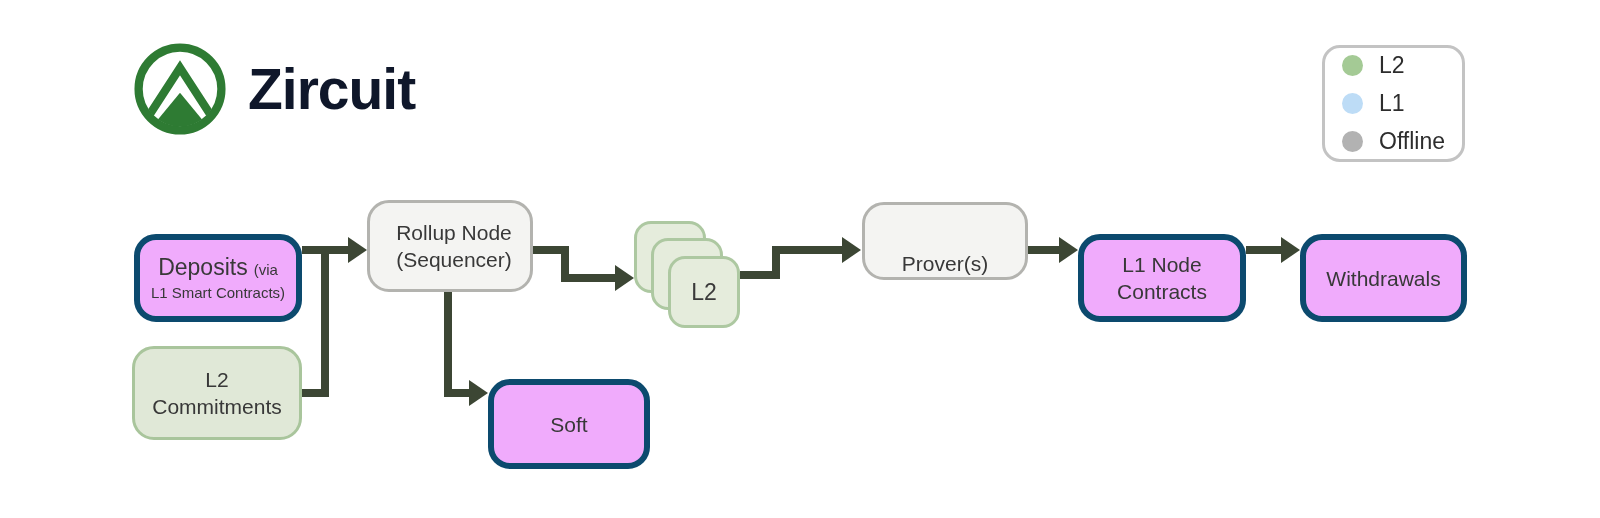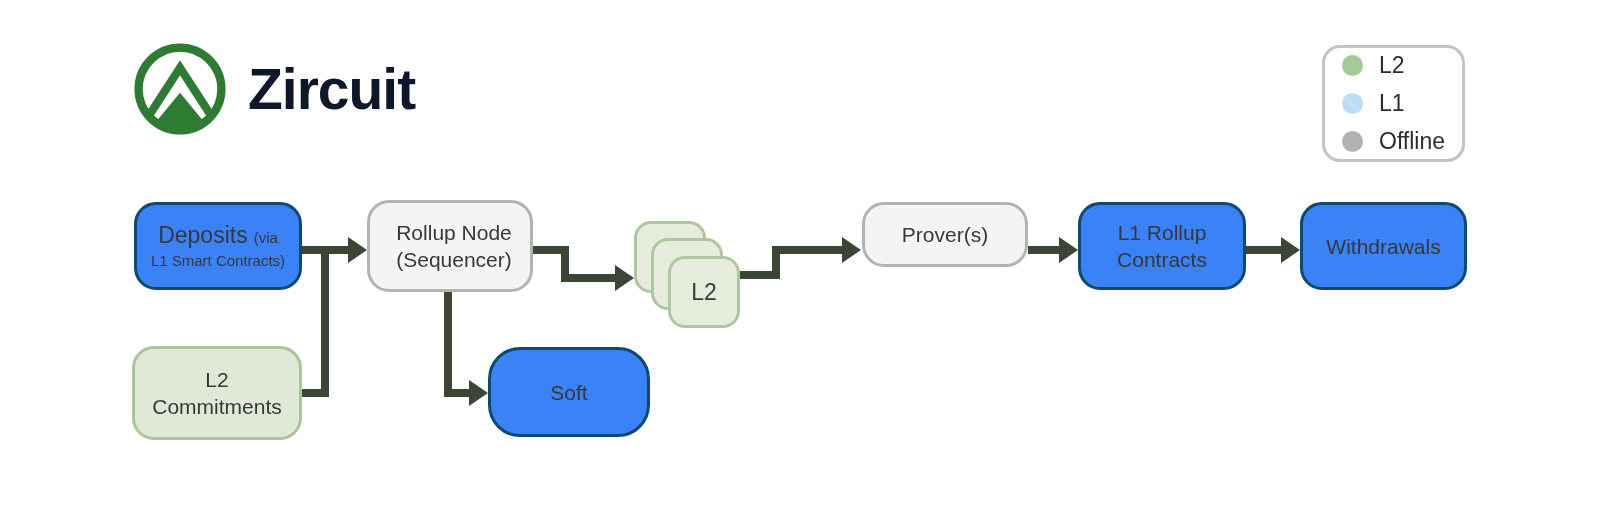--- a/index.html
+++ b/index.html
@@ -25,21 +25,21 @@
   .dot-l2{background:#a4ca95;}
   .dot-l1{background:#bddcf6;}
   .dot-offline{background:#b2b2b2;}
   .legend-label{font-size:23px;color:#2d2d2d;}
   
   .node{
     position:absolute;box-sizing:border-box;border-radius:22px;
     display:flex;flex-direction:column;align-items:center;justify-content:center;
     text-align:center;font-size:21px;line-height:27px;color:#383838;
   }
-  .node.l1{background:#3b82f6;border:3px solid #0c4a6e;}
+  .node.l1{background:#f0abfc;border:6px solid #0c4a6e;margin-top:32px;}
   .node.l2{background:#e0e8d7;border:3px solid #a9c59c;}
   .node.offline{background:#f4f4f2;border:3px solid #b3b3af;}
   .node .big{font-size:23px;}
   .node .small{font-size:15px;}
   .node .sp{margin-left:6px;}
   .node .sub{line-height:19px;}
   
   .sq{
     position:absolute;width:72px;height:72px;box-sizing:border-box;
     background:#e5ecdc;border:3px solid #adc8a1;border-radius:17px;
@@ -141,36 +141,36 @@
   <div class="node l2" style="left:132px;top:346px;width:170px;height:94px;">
     <div>L2</div>
     <div>Commitments</div>
   </div>
 
   <div class="node offline" style="left:367px;top:200px;width:166px;height:92px;padding-left:8px;">
     <div>Rollup Node</div>
     <div>(Sequencer)</div>
   </div>
 
-  <div class="node l1" style="left:488px;top:347px;width:162px;height:90px;border-radius:32px;">
+  <div class="node l1" style="left:488px;top:347px;width:162px;height:90px;">
     <div>Soft</div>
   </div>
 
   <div class="sq" style="left:634px;top:221px;"></div>
   <div class="sq" style="left:651px;top:238px;"></div>
   <div class="sq" style="left:668px;top:256px;">
     <span>L2</span>
   </div>
 
-  <div class="node offline" style="left:862px;top:202px;width:166px;height:65px;">
+  <div class="node offline" style="left:862px;top:202px;width:166px;height:78px;justify-content:flex-end;">
     <div>Prover(s)</div>
   </div>
 
   <div class="node l1" style="left:1078px;top:202px;width:168px;height:88px;">
-    <div>L1 Rollup</div>
+    <div>L1 Node</div>
     <div>Contracts</div>
   </div>
 
   <div class="node l1" style="left:1300px;top:202px;width:167px;height:88px;">
     <div>Withdrawals</div>
   </div>
 
 </div>
 
 </body></html>

